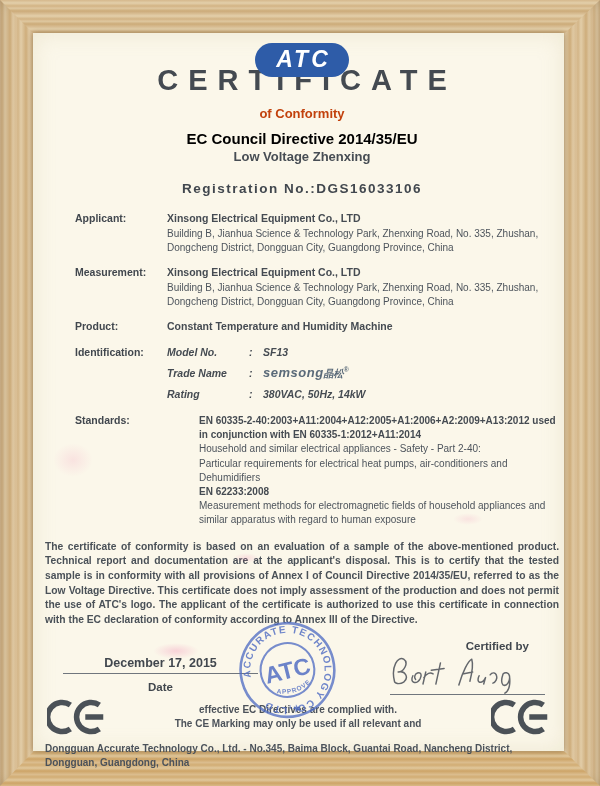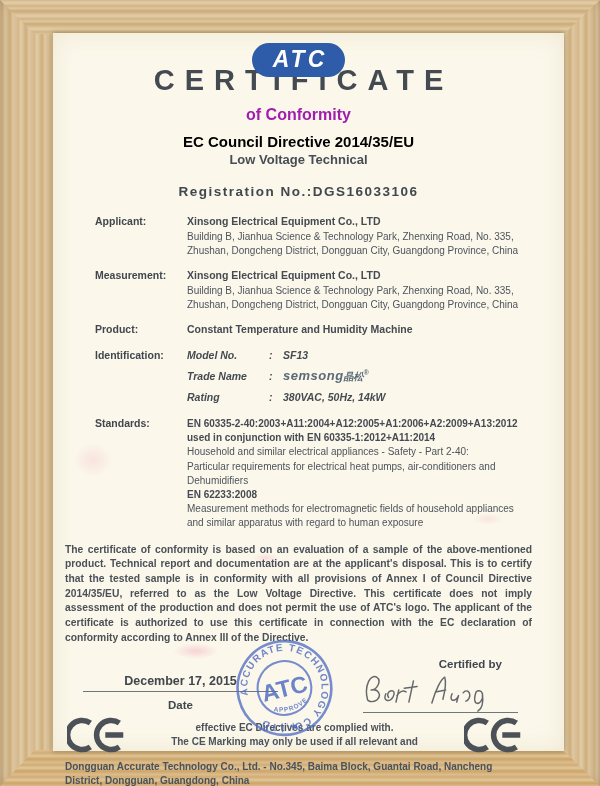--- a/index.html
+++ b/index.html
@@ -11,34 +11,34 @@
     box-shadow:inset 0 0 14px rgba(90,60,25,.35); }
   .frame-strip { position:absolute; left:0; right:0; }
   .frame-strip.top { top:0; height:34px;
     background:repeating-linear-gradient(0deg,#dec59d 0px,#d2b384 2px,#e3cfaa 5px,#d5b88c 8px,#ccab79 10px,#e0caa3 13px);
     clip-path:polygon(0 0, 100% 0, calc(100% - 36px) 100%, 34px 100%); }
   .frame-strip.bottom { bottom:0; height:36px;
     background:repeating-linear-gradient(0deg,#d9b988 0px,#cda467 3px,#e0c79c 6px,#d2ad74 9px,#dcbf92 12px);
     clip-path:polygon(35px 0, calc(100% - 37px) 0, 100% 100%, 0 100%); }
 
   .paper { position:absolute; top:33px; left:33px; right:36px; bottom:35px;
-    background:#fbf7ea; padding:10px 32px 8px 12px; color:#464c53;
-    box-shadow:0 0 5px rgba(100,70,30,.55), inset 0 0 22px rgba(205,190,140,.25);margin-left:20px; }
+    background:#fbf7ea; padding:10px 5px 8px 12px; color:#464c53;
+    box-shadow:0 0 5px rgba(100,70,30,.55), inset 0 0 22px rgba(205,190,140,.25); }
 
   .smudge { position:absolute; border-radius:50%; pointer-events:none; }
 
   
   .hdr { text-align:center; }
   .atc-pill { display:inline-block; position:relative; z-index:2;
     background:#2e5ca8; color:#fff; font-weight:bold; font-style:italic;
     font-size:23px; letter-spacing:3px; padding:3px 18px 4px 21px;
     border-radius:20px; text-shadow:0 0 1px #2e5ca8; }
   .cert-title { position:relative; z-index:1; margin-top:-13px;
     font-size:29px; font-weight:bold; letter-spacing:10px; padding-left:10px; color:#444a51; }
-  .sub1 { margin-top:9px; font-size:16px; font-weight:bold; color:#a21caf; }
+  .sub1 { margin-top:9px; font-size:13px; font-weight:bold; color:#c2410c; }
   .sub2 { margin-top:9px; font-size:15px; font-weight:bold; color:#000000; }
   .sub3 { margin-top:2px; font-size:13px; font-weight:bold; color:#474d54; }
   .reg  { margin-top:17px; font-size:13.5px; font-weight:bold; letter-spacing:1.5px; color:#41474e; }
 
   
   .sections { margin:16px 0 0 30px; font-size:10px; }
   .row { display:grid; grid-template-columns:92px 1fr; margin-bottom:12px; }
   .lbl { font-weight:bold; font-size:10.5px; color:#41474e; }
   .val-name { font-weight:bold; font-size:10.5px; color:#454b52; }
   .addr { margin-top:3px; line-height:1.35; color:#4d545c; }
@@ -87,21 +87,21 @@
     <div class="smudge" style="left:120px;top:610px;width:46px;height:16px;background:radial-gradient(ellipse at center,rgba(235,80,150,.22),rgba(235,80,150,0) 70%);"></div>
     <div class="smudge" style="left:200px;top:520px;width:26px;height:10px;background:radial-gradient(ellipse at center,rgba(235,80,150,.16),rgba(235,80,150,0) 70%);"></div>
     <div class="smudge" style="left:20px;top:410px;width:40px;height:34px;background:radial-gradient(ellipse at center,rgba(235,80,150,.12),rgba(235,80,150,0) 70%);"></div>
     <div class="smudge" style="left:420px;top:480px;width:30px;height:12px;background:radial-gradient(ellipse at center,rgba(235,80,150,.12),rgba(235,80,150,0) 70%);"></div>
 
     <div class="hdr">
       <div class="atc-pill">ATC</div>
       <div class="cert-title">CERTIFICATE</div>
       <div class="sub1">of Conformity</div>
       <div class="sub2">EC Council Directive 2014/35/EU</div>
-      <div class="sub3">Low Voltage Technical</div>
+      <div class="sub3">Low Voltage Zhenxing</div>
       <div class="reg">Registration No.:DGS16033106</div>
     </div>
 
     <div class="sections">
 
       <div class="row">
         <div class="lbl">Applicant:</div>
         <div>
           <div class="val-name">Xinsong Electrical Equipment Co., LTD</div>
           <div class="addr">Building B, Jianhua Science &amp; Technology Park, Zhenxing Road, No. 335, Zhushan, Dongcheng District, Dongguan City, Guangdong Province, China</div>
@@ -131,21 +131,21 @@
           <div>Trade Name</div>
           <div>:</div>
           <div class="brand"><span>semsong</span><span class="cjk">晶松</span><sup>®</sup></div>
 
           <div>Rating</div>
           <div>:</div>
           <div>380VAC, 50Hz, 14kW</div>
         </div>
       </div>
 
-      <div class="row" style="margin-bottom:0;">
+      <div class="row" style="margin-bottom:0;gap:32px;">
         <div class="lbl">Standards:</div>
         <div class="std-lines">
           <div class="b">EN 60335-2-40:2003+A11:2004+A12:2005+A1:2006+A2:2009+A13:2012 used in conjunction with EN 60335-1:2012+A11:2014</div>
           <div>Household and similar electrical appliances - Safety - Part 2-40:</div>
           <div>Particular requirements for electrical heat pumps, air-conditioners and Dehumidifiers</div>
           <div class="b">EN 62233:2008</div>
           <div>Measurement methods for electromagnetic fields of household appliances and similar apparatus with regard to human exposure</div>
         </div>
       </div>
     </div>

